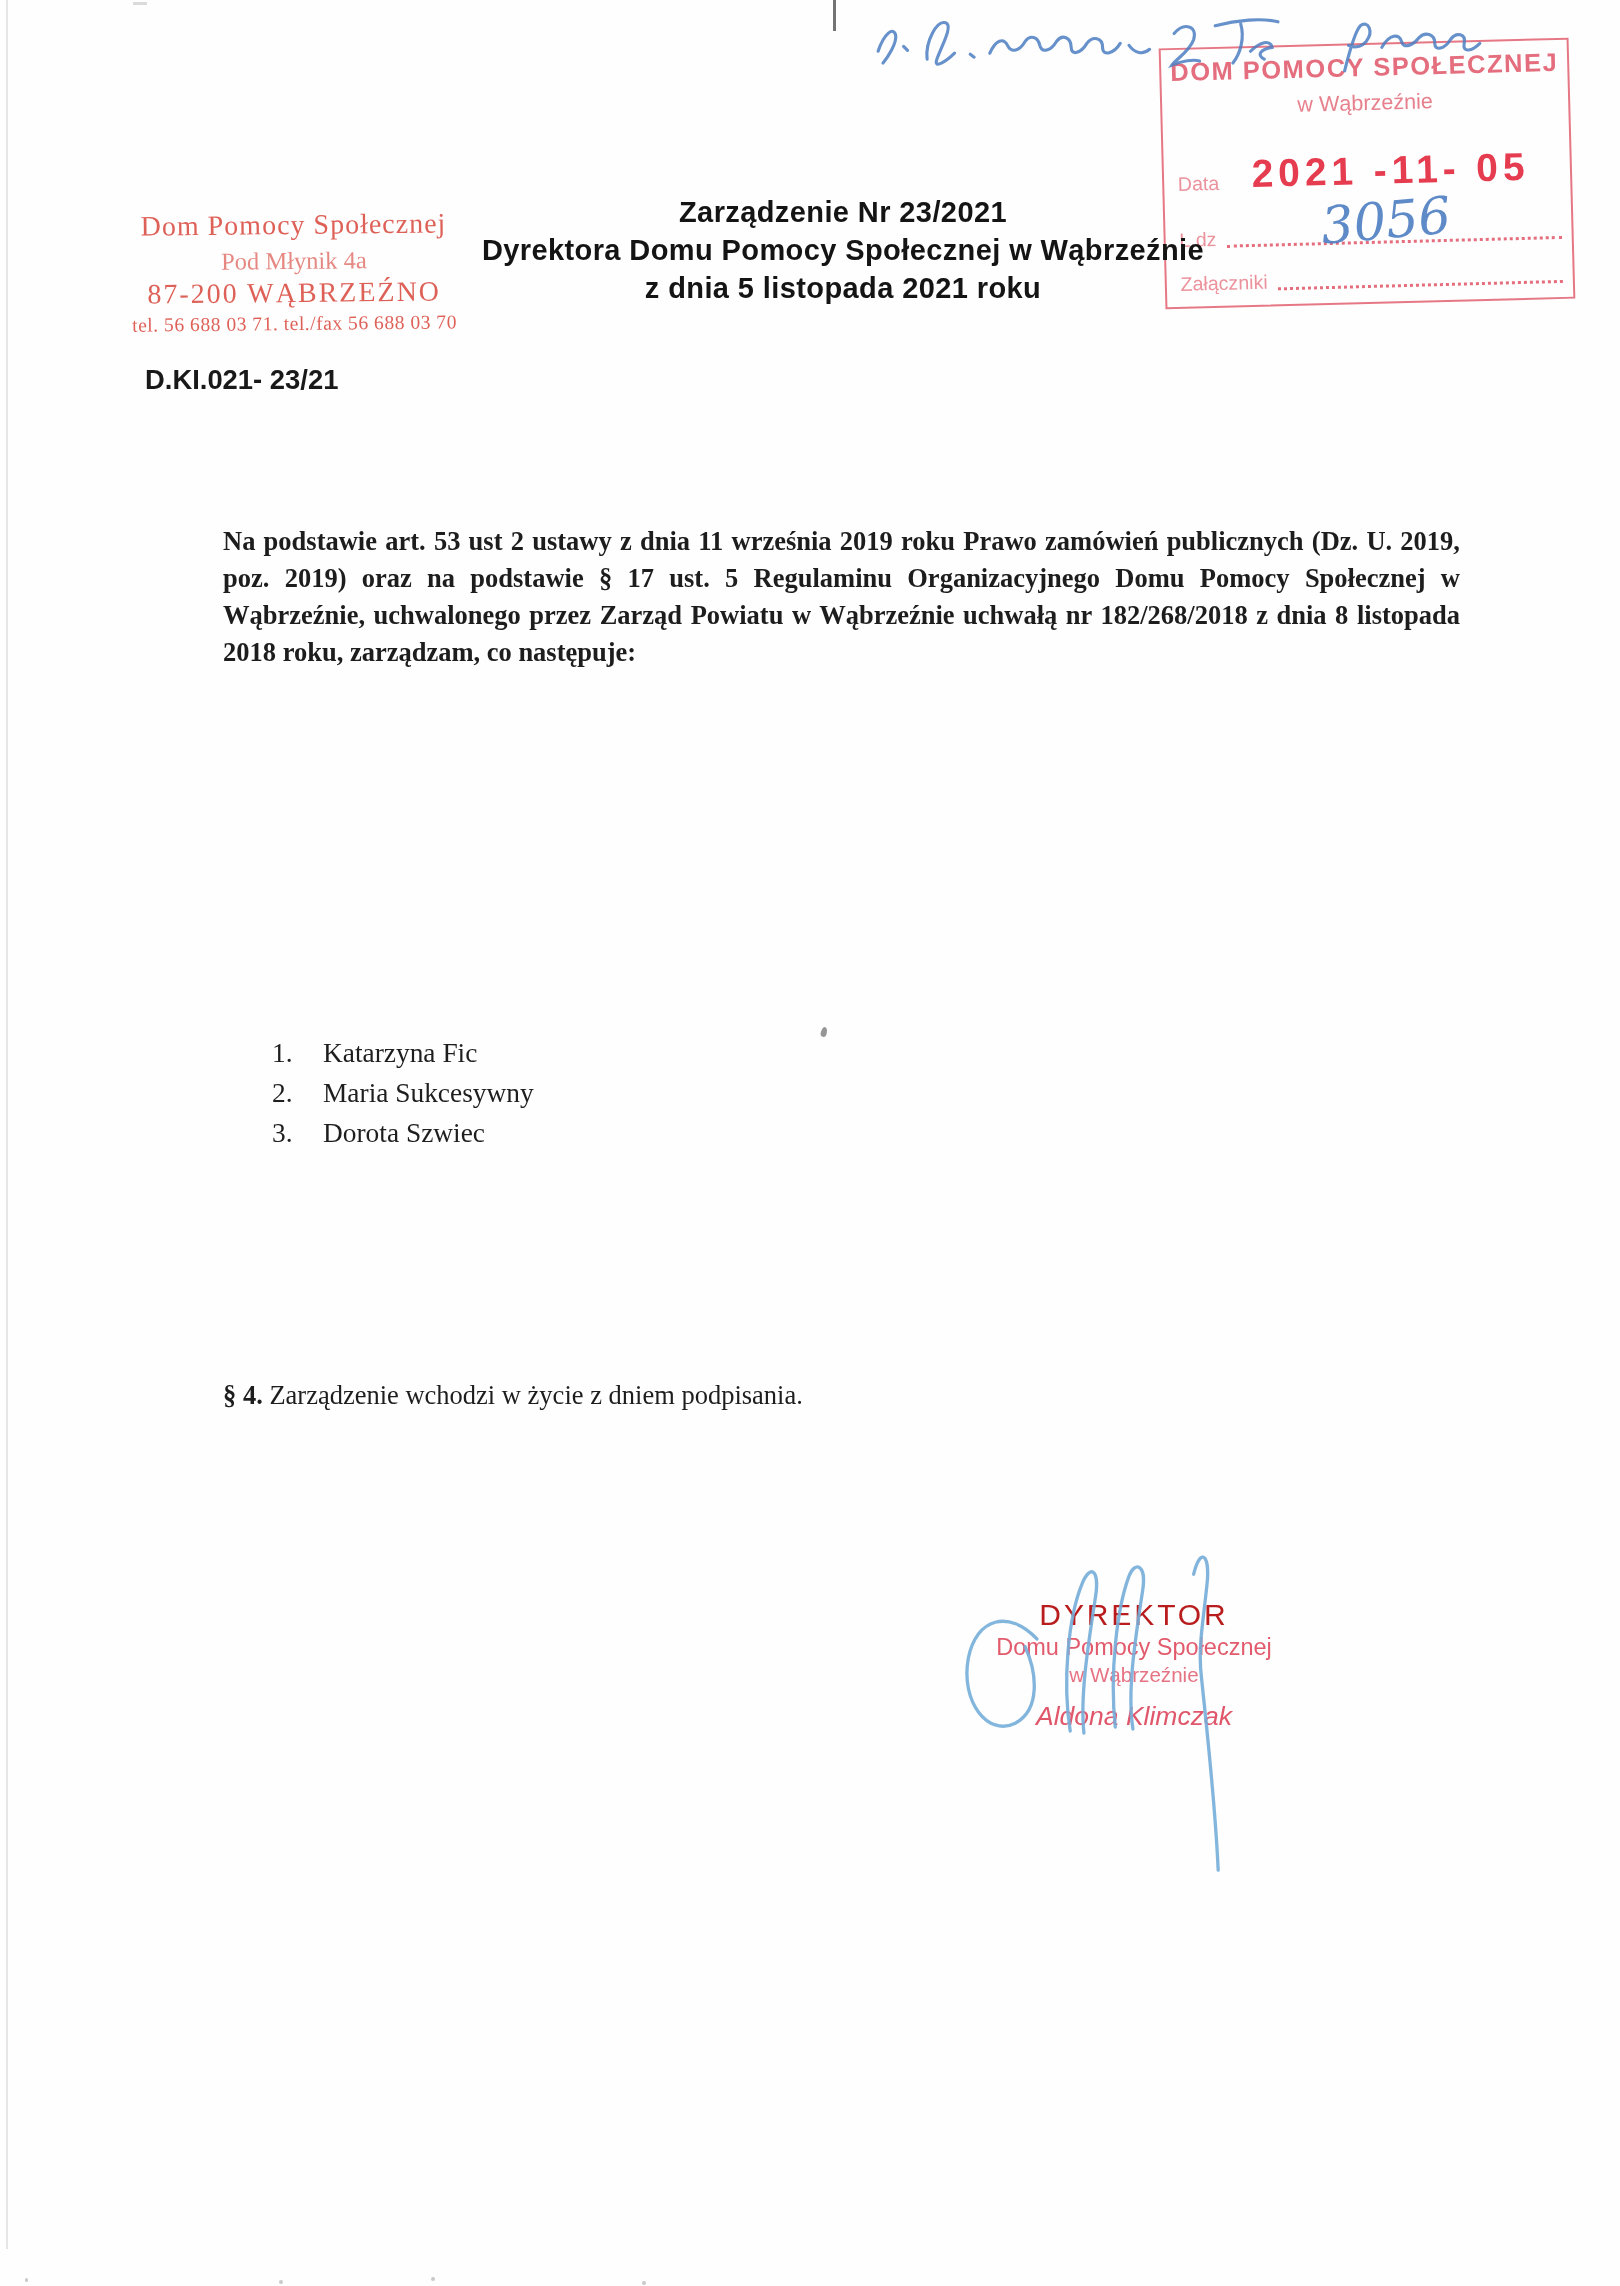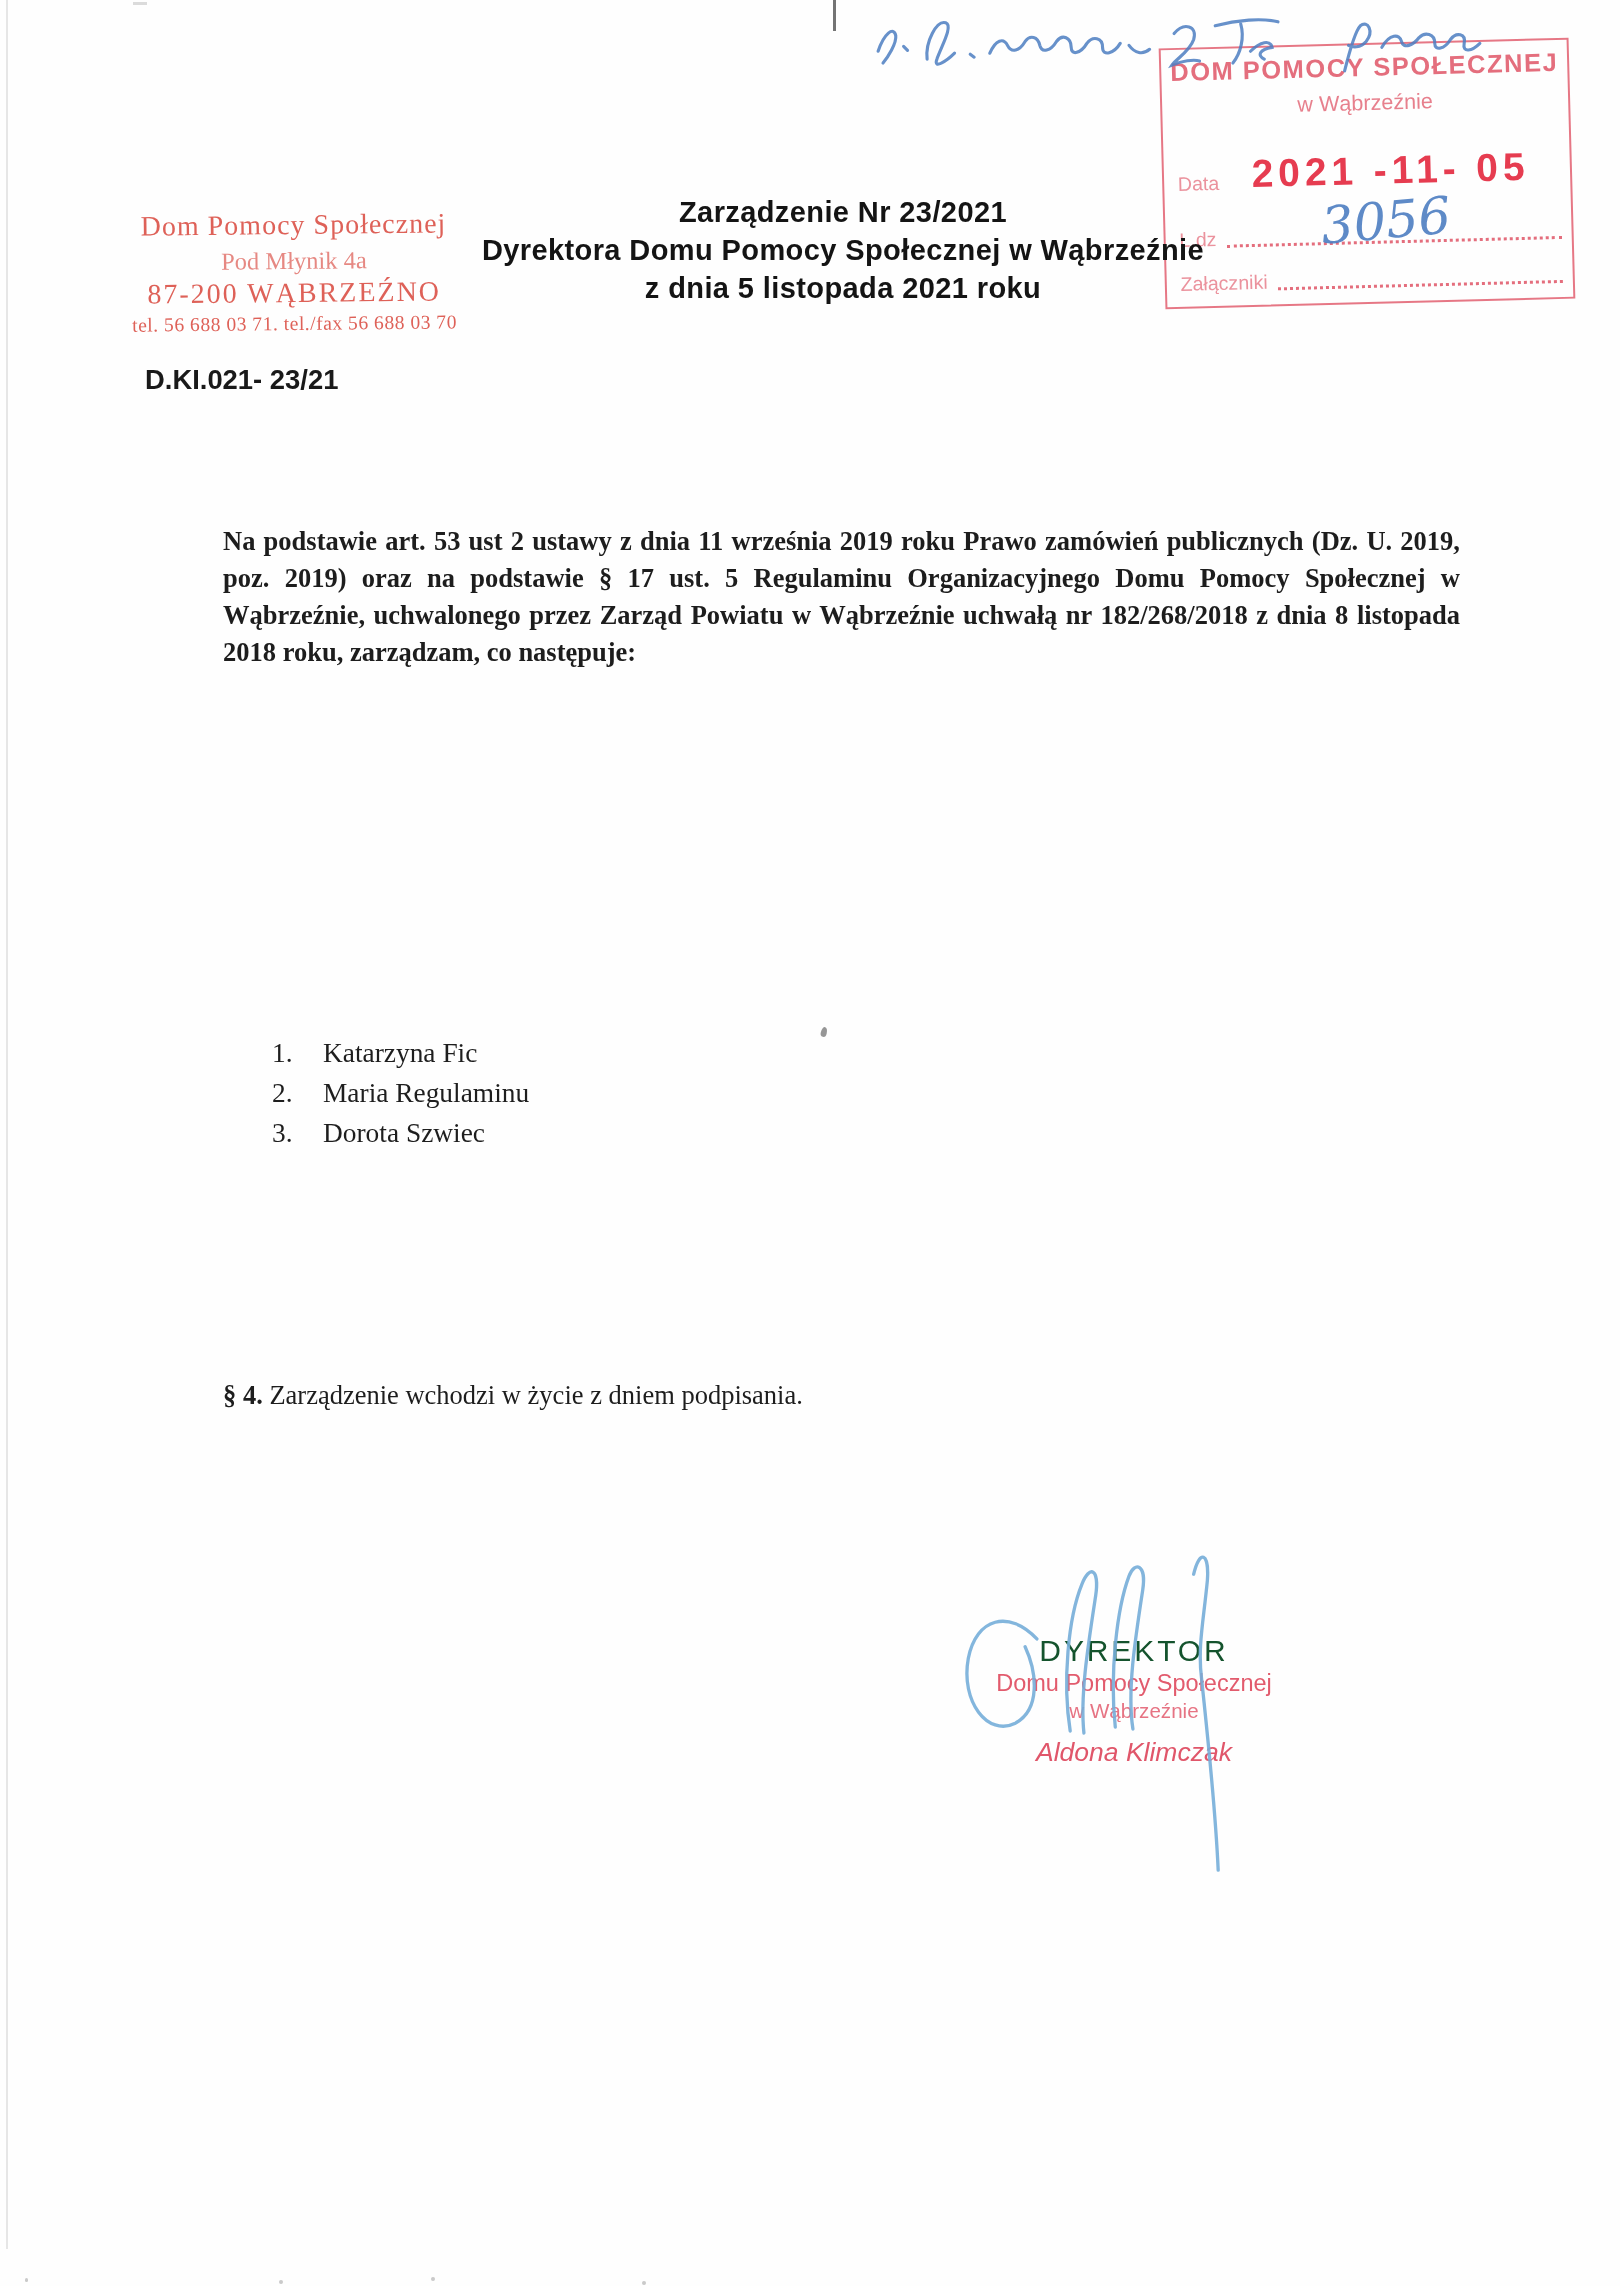--- a/index.html
+++ b/index.html
@@ -77,21 +77,21 @@
   .member-row{display:flex;line-height:36px;margin-bottom:3.9px;}
   .member-num{width:51px;margin-left:37px;}
   .ink-speck{left:821px;top:1027px;width:5.9px;height:9.8px;background:rgba(80,80,80,.6);
     border-radius:50% 50% 50% 50%/60% 60% 40% 40%;transform:rotate(14deg);}
 
   
   .sig-stamp{
     left:928px;top:1598px;width:412px;text-align:center;
     font-family:"Liberation Sans",sans-serif;color:#e25b6d;
   }
-  .sig-l1{font-size:30px;letter-spacing:2.9px;color:#14532d;margin-top:36px;}
+  .sig-l1{font-size:30px;letter-spacing:2.9px;color:#b91c1c;}
   .sig-l2{font-size:23.5px;margin-top:2px;}
   .sig-l3{font-size:20.6px;margin-top:2px;color:rgba(226,91,109,.85);}
   .sig-name{font-size:26.5px;font-style:italic;margin-top:13.7px;color:#e0566a;}
 
   
   .ink-overlay{position:absolute;left:0;top:0;width:1620px;height:2287px;pointer-events:none;}
 </style>
 </head>
 <body>
 
@@ -142,21 +142,21 @@
 
   <div class="abs ink-speck"></div>
 
   <div class="abs members">
     <div class="member-row">
       <span class="member-num">1.</span>
       <span>Katarzyna Fic</span>
     </div>
     <div class="member-row">
       <span class="member-num">2.</span>
-      <span>Maria Regulaminu</span>
+      <span>Maria Sukcesywny</span>
     </div>
     <div class="member-row">
       <span class="member-num">3.</span>
       <span>Dorota Szwiec</span>
     </div>
   </div>
 
 
 
   <div class="abs body-text par4"><span class="par-label">§ 4.</span>

